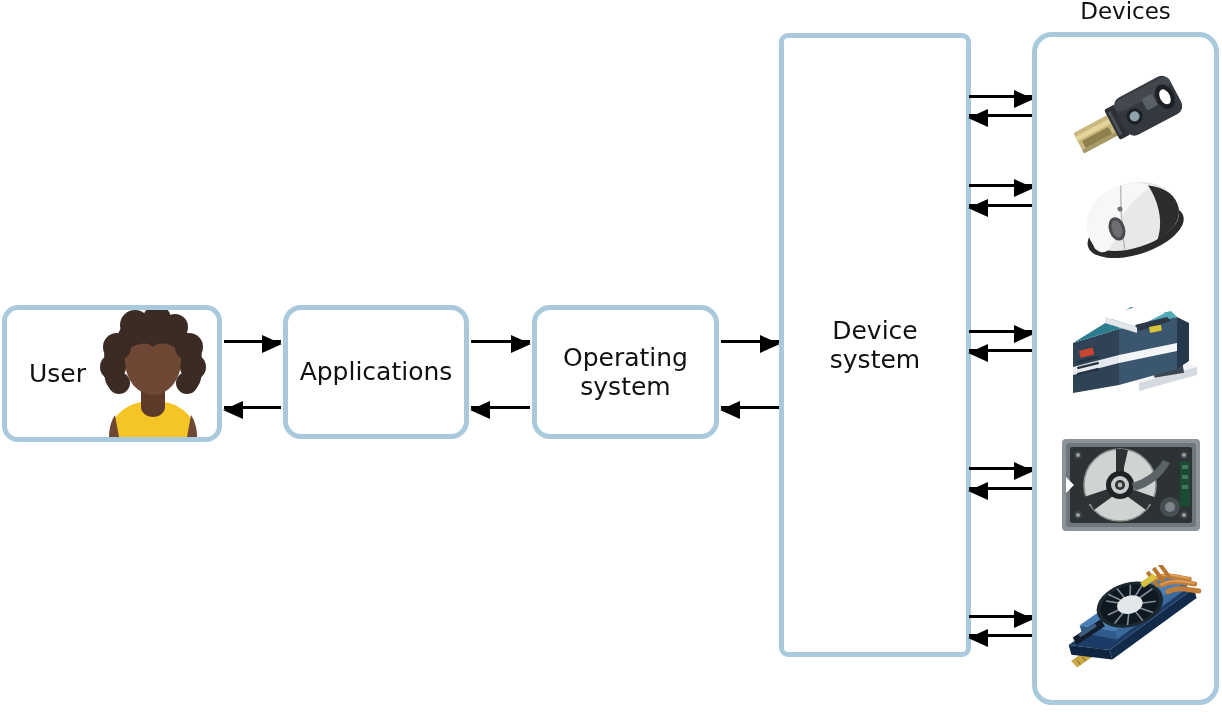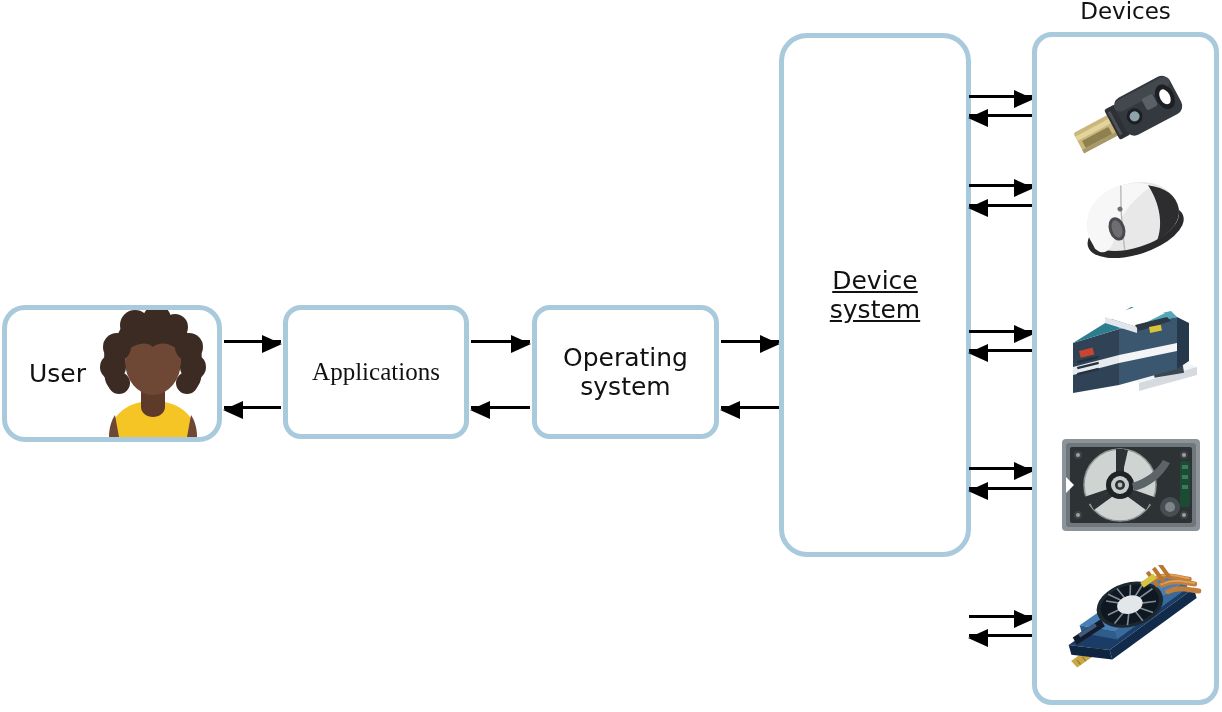--- a/index.html
+++ b/index.html
@@ -31,35 +31,34 @@
     text-align: center;
     color: #111111;
     font-size: 25px;
     line-height: 1.18;
     font-weight: 400;
   }
   .node.user {
     left: 2px;  top: 305px;  width: 220px;  height: 137px;
     justify-content: flex-start;
     overflow: hidden;
-    border-radius: 23px;
+    border-radius: 16px;
   }
   .node.user .label {
     position: absolute;
     left: 22px;
     top: 50%;
     transform: translateY(-50%);
     z-index: 3;
   }
-  .node.apps  { left: 283px; top: 305px; width: 186px; height: 134px; font-family: Liberation Serif, serif; }
+  .node.apps  { left: 283px; top: 305px; width: 186px; height: 134px; }
   .node.os    { left: 532px; top: 305px; width: 187px; height: 134px; }
   .node.drivers {
-    left: 779px; top: 33px; width: 192px; height: 524px;
-    border-radius: 28px;
-    text-decoration: underline;
+    left: 779px; top: 33px; width: 192px; height: 624px;
+    border-radius: 9px;
   }
   .node.devices {
     left: 1032px; top: 32px; width: 187px; height: 673px;
     border-radius: 20px;
     display: block;
   }
 
   
   .avatar {
     position: absolute;

